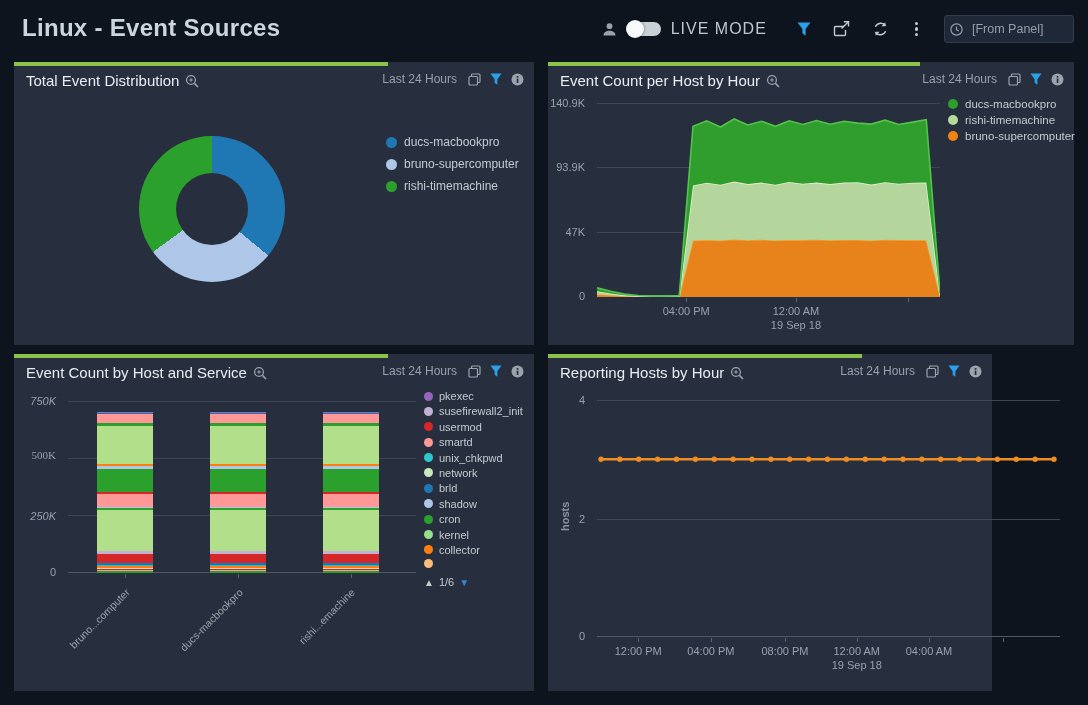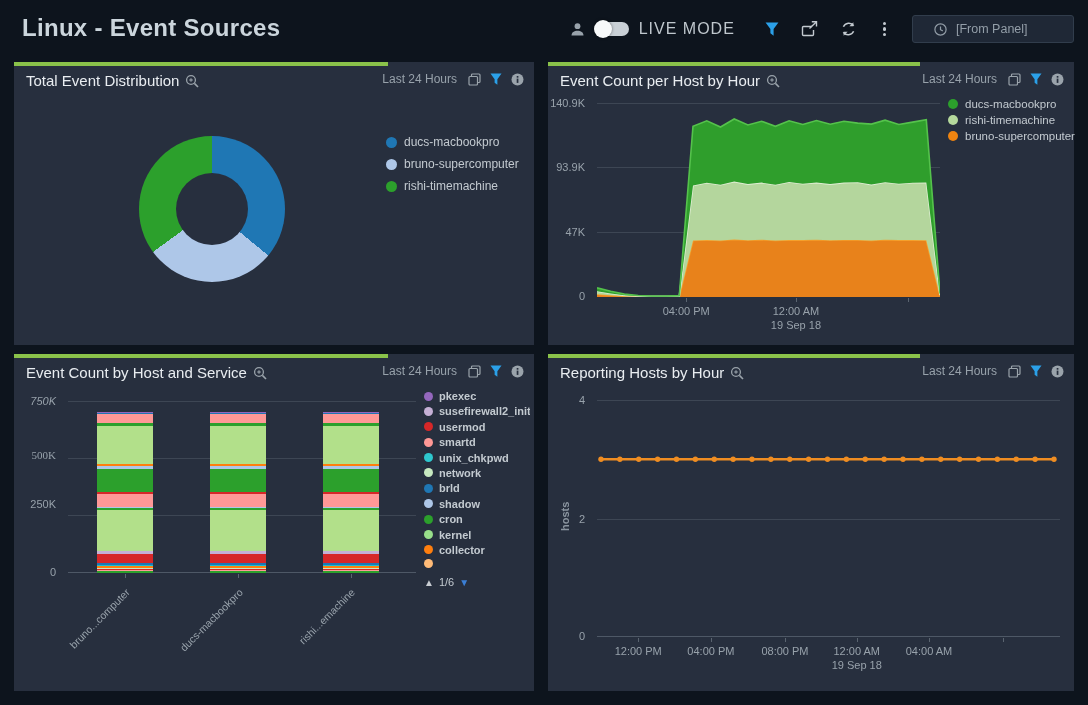--- a/index.html
+++ b/index.html
@@ -7,27 +7,27 @@
   
   .app-header{position:absolute;left:0;top:0;width:100%;height:56px;}
   .app-title{position:absolute;left:22px;top:14px;font-size:24px;font-weight:bold;color:#cbd5dc;letter-spacing:.3px;}
   .hright{position:absolute;right:14px;top:14px;display:flex;align-items:center;height:30px;}
   .hgap-s{width:10px;}.hgap-m{width:22px;}.hgap-l{width:30px;}
   .live-label{font-size:16px;color:#bfc7cd;letter-spacing:1px;}
   .toggle{width:34px;height:14px;border-radius:8px;background:#c9d0d6;position:relative;display:inline-block;}
   .knob{position:absolute;left:-1px;top:-2px;width:18px;height:18px;border-radius:50%;background:#f7f9fa;box-shadow:0 0 3px rgba(0,0,0,.5);}
   .kebab{display:flex;flex-direction:column;gap:2.5px;padding:2px 4px;}
   .kebab i{width:3.2px;height:3.2px;border-radius:50%;background:#c3cad0;}
-  .fp-box{display:flex;align-items:center;gap:9px;background:#1f2836;border:1px solid #313d4c;border-radius:3px;padding:6px 21px;color:#939ea8;font-size:12.5px;min-width:118px;}
+  .fp-box{display:flex;align-items:center;gap:9px;background:#1f2836;border:1px solid #313d4c;border-radius:3px;padding:6px 5px;color:#939ea8;font-size:12.5px;min-width:118px;}
   
   .panel{position:absolute;background:#272f3e;}
   #p1{left:14px;top:62px;width:520px;height:283px;}
   #p2{left:548px;top:62px;width:526px;height:283px;}
   #p3{left:14px;top:354px;width:520px;height:337px;}
-  #p4{left:548px;top:354px;width:526px;height:337px;}
+  #p4{left:548px;top:354px;width:444px;height:337px;}
   .accent{position:absolute;top:0;left:0;height:4px;background:#8ac24a;width:72%;}
   #p2 .accent,#p4 .accent{width:70.7%;}
   .phead{position:absolute;top:10px;left:12px;right:10px;display:flex;justify-content:space-between;align-items:flex-start;}
   .ptitle-wrap{display:flex;align-items:center;}
   .ptitle{font-size:15px;color:#e9edf1;font-weight:500;margin-right:6px;}
   .pmeta{display:flex;align-items:center;gap:9px;}
   .prange{font-size:12px;color:#98a2ab;margin-right:2px;}
   
   .plot,.yaxis,.xaxis,.legend,.pager,.axis-title{position:absolute;}
   #p2 .plot{left:49px;top:41px;width:343px;height:194px;}
@@ -59,21 +59,21 @@
   .plot svg{position:absolute;left:0;top:0;}
   
   .leg-row{display:flex;align-items:center;}
   .dot{border-radius:50%;margin-right:7px;flex:none;}
   .leg-label{font-size:11.5px;color:#c3cad0;white-space:nowrap;}
   .legend-lg .leg-row{margin-bottom:8px;}
   .legend-lg .dot{width:11px;height:11px;}
   .legend-lg .leg-label{font-size:12px;}
   .legend-sm .leg-row{margin-bottom:4px;}
   .legend-sm .dot{width:10px;height:10px;}
-  #p3 .leg-row{margin-bottom:3.4px;font-weight:bold;}
+  #p3 .leg-row{margin-bottom:3.4px;}
   #p3 .dot{width:9px;height:9px;margin-right:6px;}
   #p3 .leg-label{font-size:11px;}
   .pager{display:flex;align-items:center;gap:5px;font-size:11px;color:#c3cad0;}
   .pg-up{color:#c9ced3;font-size:10px;cursor:pointer;}
   .pg-down{color:#3b7fd6;font-size:10px;cursor:pointer;}
   .icon{display:block;}
 </style>
 </head>
 <body>
 
@@ -267,21 +267,21 @@
         <svg class="icon" width="13" height="13" viewBox="0 0 13 13">
             <circle cx="6.5" cy="6.5" r="6" fill="#9aa3ab"></circle>
             <rect x="5.7" y="3" width="1.7" height="1.7" fill="#272f3e"></rect>
             <rect x="5.7" y="5.6" width="1.7" height="4.3" fill="#272f3e"></rect>
           </svg>
       </div>
     </div>
     <div class="yaxis">
         <span class="ytick" style="top: 0px; font-style: italic;">750K</span>
         <span class="ytick" style="top: 54px; font-family: Liberation Serif, serif;">500K</span>
-        <span class="ytick" style="top: 103px;">250K</span>
+        <span class="ytick" style="top: 115px; font-style: italic;">250K</span>
         <span class="ytick" style="top: 171px;">0</span>
       </div>
     <div class="plot">
         <div class="gridline" style="top: 0px;"></div>
         <div class="gridline" style="top: 56.943px;"></div>
         <div class="gridline" style="top: 114.057px;"></div>
         <div class="gridline base" style="top: 171px;"></div>
         <div class="bar" style="left: 29.072px; width: 56px;">
           <div style="height: 1.83467px; background: rgb(44, 160, 44);"></div>
           <div style="height: 1.14667px; background: rgb(255, 152, 150);"></div>

